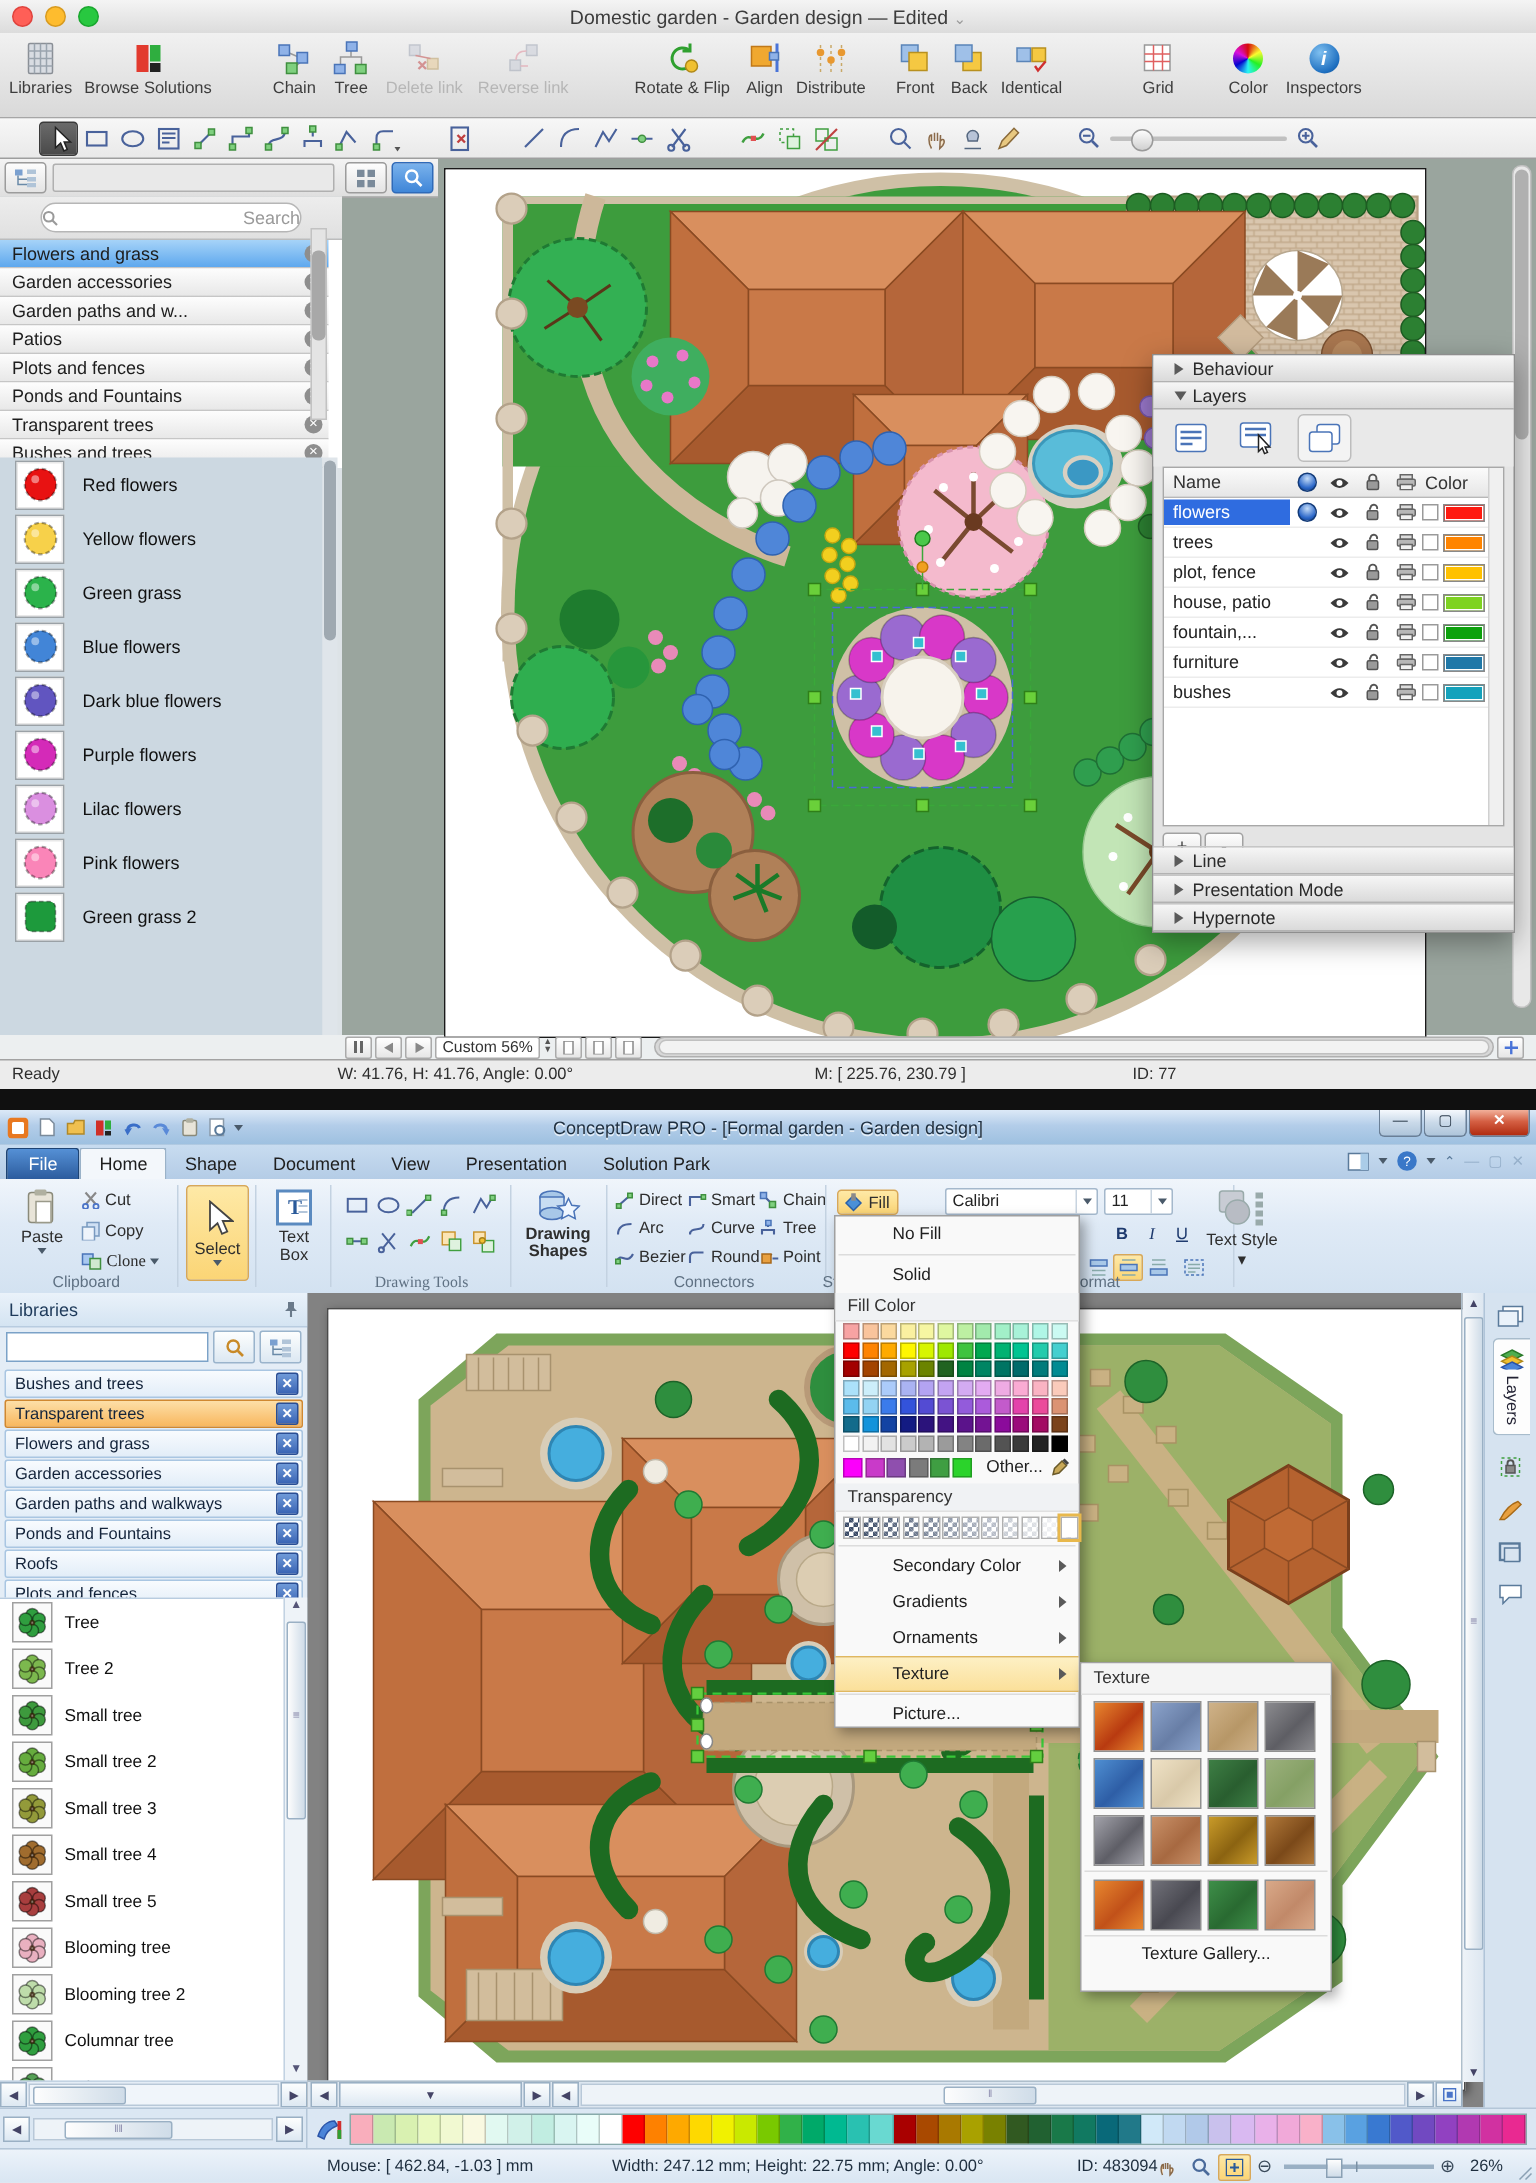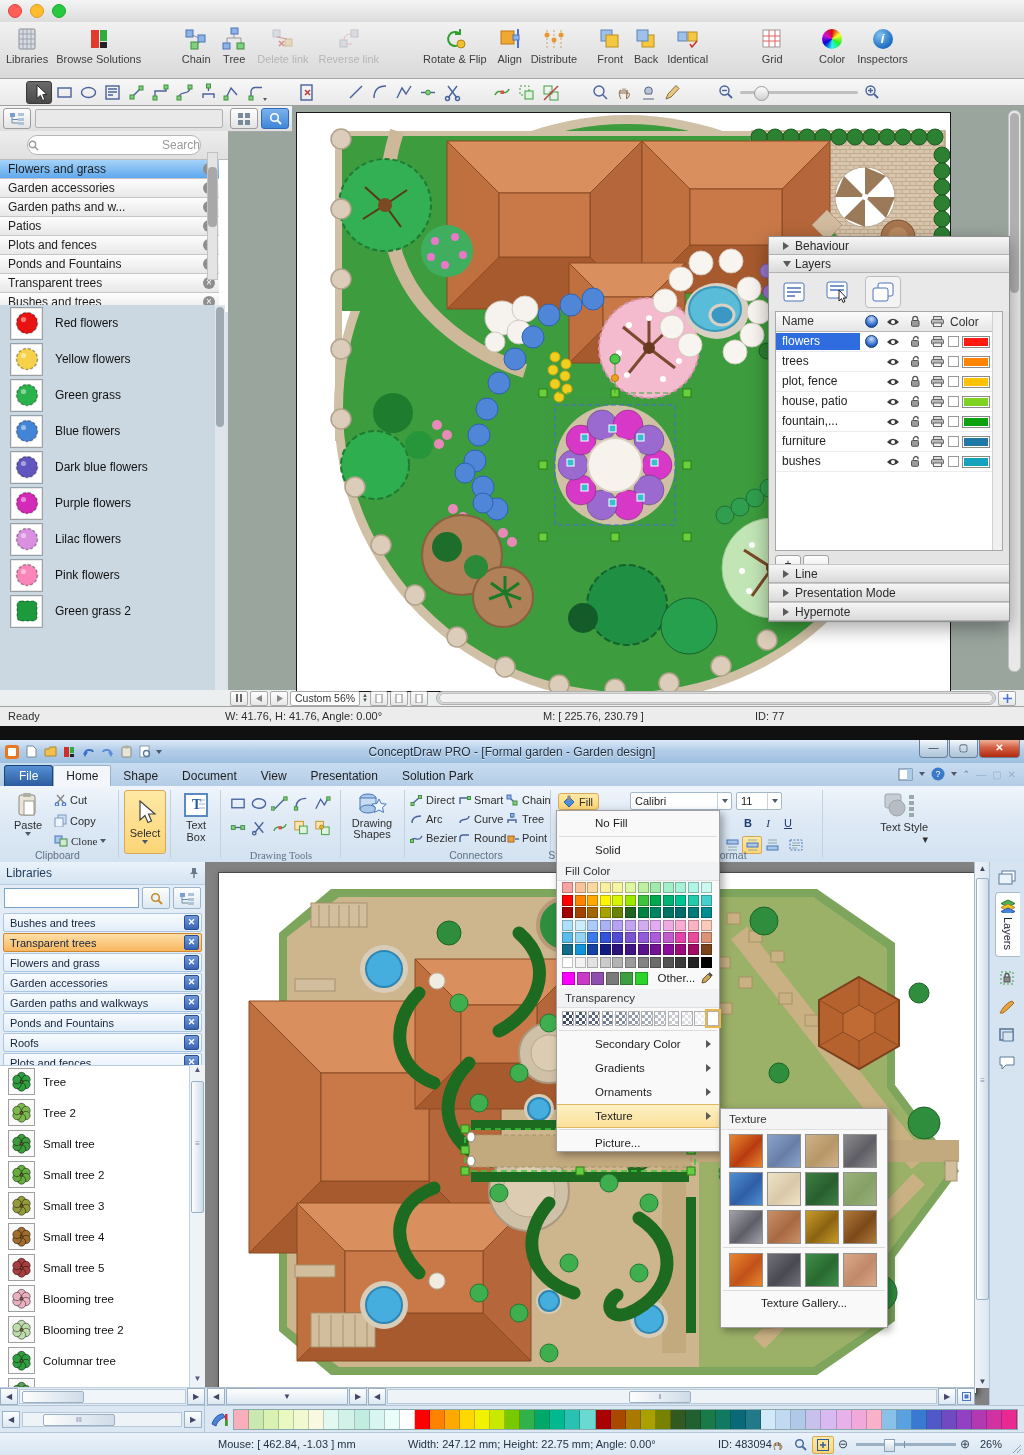--- a/index.html
+++ b/index.html
@@ -171,20 +171,21 @@
 </head>
 <body>
 
 <div class="stage">
 
   <div class="macwin">
     <div class="mac-titlebar">
       <div class="light" style="background:#ff5f57;border:1px solid #e0443e;"></div>
       <div class="light" style="background:#febc2e;border:1px solid #d89b20;"></div>
       <div class="light" style="background:#28c840;border:1px solid #1aa82f;"></div>
+      <div class="mac-title"><span>Domestic garden - Garden design — Edited</span> <span class="caret">⌄</span></div>
     </div>
 
     <div class="mac-toolbar" id="mac-toolbar">
       <div class="tbtn" style="margin-left:6px">
           <div class="ic">
             <svg width="26" height="24">
               <rect x="5" y="2" width="16" height="20" rx="1" fill="#d8dce2" stroke="#8a8f96"></rect>
               <path d="M9,2V22 M13,2V22 M17,2V22 M5,7H21 M5,12H21 M5,17H21" stroke="#9aa4ae" stroke-width="1" fill="none"></path>
             </svg>
           </div>
@@ -1464,21 +1465,21 @@
           <svg width="19" height="19" viewBox="0 0 19 19">
             <rect x="3" y="3" width="8" height="8" stroke="#c8922a" fill="#fbe4b4"></rect>
             <rect x="9" y="9" width="8" height="8" stroke="#3f9f3f" fill="#dff2df"></rect>
             <circle cx="9" cy="9" r="2" fill="#f0c030" stroke="#a8821a"></circle>
           </svg>
         </div>
         <div id="draw-tools"></div>
       <div class="grp-lb" style="left:222px;width:118px;font-family:Liberation Serif, serif;">Drawing Tools</div>
       <div class="gdiv" style="left:340px;"></div>
 
-      <div class="bigbtn" style="left:344px;top:5px;width:56px;">
+      <div class="bigbtn" style="left:344px;top:5px;width:56px;font-weight:bold;">
         <svg width="30" height="26">
             <ellipse cx="11" cy="7" rx="8" ry="4" fill="#a8c8e8" stroke="#4a74b8"></ellipse>
             <rect x="3" y="7" width="16" height="11" fill="#c8ddf2" stroke="#4a74b8"></rect>
             <ellipse cx="11" cy="18" rx="8" ry="4" fill="#a8c8e8" stroke="#4a74b8"></ellipse>
             <path d="M22,8 l2.2,4.5 5,.6 -3.6,3.4 .9,4.9 -4.5,-2.4 -4.5,2.4 .9,-4.9 -3.6,-3.4 5,-.6 Z" fill="#eef6ff" stroke="#4a74b8"></path>
           </svg>
         <span style="line-height:11px">Drawing Shapes</span>
       </div>
       <div class="gdiv" style="left:404px;"></div>
 
@@ -1594,21 +1595,21 @@
         </div>
       <div class="fmt" style="left:786px;top:50px;">
           <svg width="14" height="12">
             <rect x="1" y="1" width="12" height="10" fill="none" stroke="#4a74b8" stroke-dasharray="2 1.5"></rect>
             <path d="M3,4 H11 M3,6.5 H11 M3,9 H8" stroke="#8aa"></path>
           </svg>
         </div>
       <div class="grp-lb" style="left:650px;width:160px;">Format</div>
       <div class="gdiv" style="left:822px;"></div>
 
-      <div class="bigbtn" style="left:872px;top:6px;width:56px;text-align:right;">
+      <div class="bigbtn" style="left:800px;top:6px;width:56px;">
         <svg width="34" height="28">
             <rect x="2" y="2" width="16" height="14" rx="2" fill="#c8ccd4" stroke="#9aa"></rect>
             <circle cx="14" cy="16" r="8" fill="#b8bcc4" stroke="#9aa"></circle>
             <g fill="#9aa">
               <rect x="26" y="3" width="5" height="4"></rect>
               <rect x="26" y="9" width="5" height="4"></rect>
               <rect x="26" y="15" width="5" height="4"></rect>
               <rect x="26" y="21" width="5" height="4"></rect>
             </g>
           </svg>

